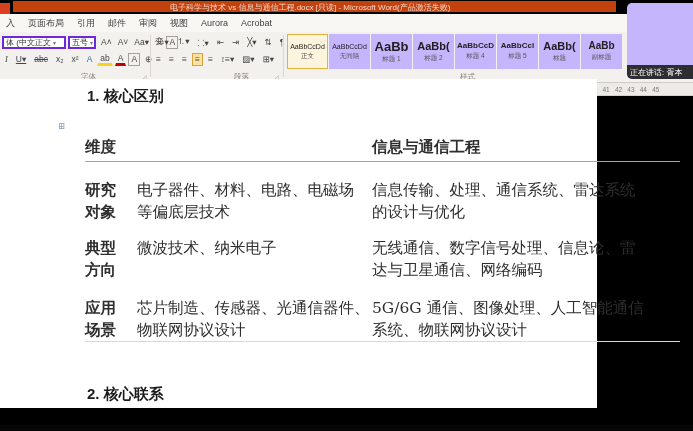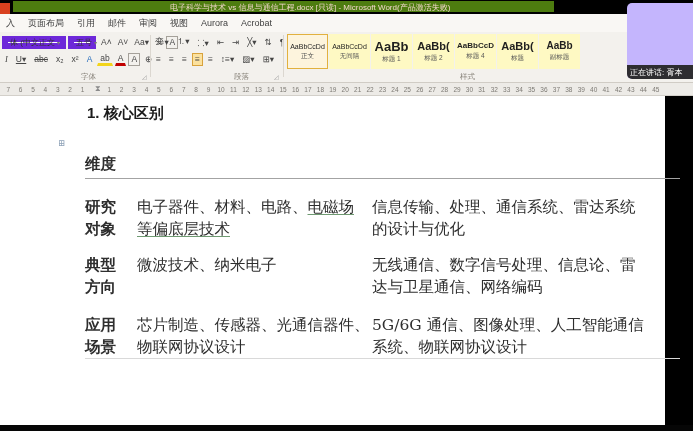--- a/index.html
+++ b/index.html
@@ -1,77 +1,77 @@
 <!DOCTYPE html>
 <html><head>
 <meta charset="utf-8">
 <style>
   *{margin:0;padding:0;box-sizing:border-box}
   html,body{width:693px;height:431px;overflow:hidden}
   body{background:#000;font-family:"Liberation Sans",sans-serif;position:relative}
 
   
   .share-dot{position:absolute;left:0;top:3px;width:10px;height:11px;background:#d8401f}
-  .titlebar{position:absolute;left:13px;top:1px;width:541px;height:11px;background:#4d7c0f}
+  .titlebar{position:absolute;left:13px;top:1px;width:603px;height:11px;background:#c2410c}
   .title-text{position:absolute;left:157px;top:1px;font-size:8px;color:#f3d8cd;white-space:nowrap}
 
   
   .menubar{position:absolute;left:0;top:14px;width:693px;height:18px;background:#f9f7f4;display:flex;align-items:center;gap:13px;padding-left:6px;font-size:9px;color:#3f3f3f}
   .mtab{white-space:nowrap;cursor:default}
 
   
   .ribbon{position:absolute;left:0;top:32px;width:693px;height:51px;background:#f3f1ed;border-bottom:1px solid #d0ccc5}
   .rrow{position:absolute;display:flex;align-items:center;gap:2px;height:14px}
-  .combo{height:13px;border:6px solid #6d28d9;background:#fff;font-size:8px;color:#333;display:flex;align-items:center;padding:0 2px;gap:2px;white-space:nowrap}
+  .combo{height:13px;border:2px solid #6d28d9;background:#fff;font-size:8px;color:#333;display:flex;align-items:center;padding:0 2px;gap:2px;white-space:nowrap}
   .caret{font-size:6px;color:#777}
   .ric{font-size:8.5px;color:#454545;padding:0 2px;height:13px;display:flex;align-items:center;white-space:nowrap;border:1px solid transparent}
   .ric.hl-yellow{border-bottom:3px solid #f3d51c}
   .ric.fc-red{border-bottom:3px solid #c00000}
   .ric.blue{color:#2a6fbd}
   .ric.boxed{border:1px solid #a5a19a}
   .ric.strike{text-decoration:line-through}
   .ric.uline{text-decoration:underline}
   .ric.italic{font-style:italic;font-family:"Liberation Serif",serif}
   .ric.active{background:#fbe19e;border:1px solid #d8a23c}
   .vdiv{position:absolute;top:3px;height:42px;width:1px;background:#dbd7d0}
   .grp-label{position:absolute;top:40px;font-size:7.5px;color:#8a857c}
   .launcher{position:absolute;top:41px;font-size:6px;color:#999}
 
   
   .styles-gallery{position:absolute;left:287px;top:2px;height:35px;display:flex;gap:1px}
-  .style-item{width:41px;background:#fef9c3;display:flex;flex-direction:column;align-items:center;justify-content:center;border:1px solid transparent;cursor:default}
+  .style-item{width:41px;background:#c4b5fd;display:flex;flex-direction:column;align-items:center;justify-content:center;border:1px solid transparent;cursor:default}
   .style-item.selected{border:1px solid #e2b13e;background:#fdf4dd}
   .sample{font-size:7px;color:#1f1f1f;line-height:1;white-space:nowrap;max-width:39px;overflow:hidden}
   .style-item.bold .sample{font-weight:bold}
   .slabel{font-size:6.5px;color:#555;margin-top:2px;white-space:nowrap}
 
   
   .ruler{position:absolute;left:0;top:83px;width:693px;height:13px;background:#edebe7;border-bottom:1px solid #d3d0ca;font-size:6.5px;color:#7d7a74}
   .ruler-left{position:absolute;left:2px;top:3px;display:flex}
   .ruler-left span{width:12.4px;text-align:center}
   .indent-marker{position:absolute;left:95px;top:1px;font-size:8px;color:#8b8b8b}
   .ruler-right{position:absolute;left:103px;top:3px;display:flex}
   .ruler-right span{width:12.43px;text-align:center}
 
   
-  .doc{position:absolute;left:0;top:96px;width:665px;height:329px;background:#fff;color:#2e2e2e;font-family:"DejaVu Serif","Liberation Serif",serif}
+  .doc{position:absolute;left:0;top:79px;width:597px;height:329px;background:#fff;color:#2e2e2e;font-family:"DejaVu Serif","Liberation Serif",serif}
   .h1,.h2{position:absolute;left:87px;font-family:"Liberation Sans",sans-serif;font-weight:bold;font-size:15px;color:#1c1c1c;white-space:nowrap}
   .h1{top:8px}.h2{top:306px}
   .table-handle{position:absolute;left:58px;top:42px;font-size:9px;color:#8fa3b8}
   .th{position:absolute;top:58px;font-weight:bold;font-size:15.5px;white-space:nowrap}
   .th.dim{left:85px}.th.c1h{left:137px}.th.c2h{left:372px}
   .hr1{position:absolute;left:85px;top:82px;width:595px;height:1px;background:#a3a3a3}
   .hr2{position:absolute;left:85px;top:262px;width:595px;height:1px;background:#d9d9d9}
   .trow{position:absolute;left:0;width:693px;font-size:15.5px;line-height:22px}
   .trow .cdim{position:absolute;left:85px;font-weight:bold}
   .trow .c1{position:absolute;left:137px}
   .trow .c2{position:absolute;left:372px}
   .trow div div{white-space:nowrap}
   .r0{top:100px}.r1{top:158px}.r2{top:218px}
-  .u{text-decoration:underline;text-decoration-color:#6f9a72;text-underline-offset:2px}
+  .u{text-decoration-color:#6f9a72;text-underline-offset:2px}
 
   .bottom-bar{position:absolute;left:0;top:425px;width:693px;height:6px;background:#060606}
 
   
   .overlay{position:absolute;left:627px;top:3px;width:66px;height:76px;background:#c4b5fd;border-radius:5px 0 0 5px;overflow:hidden;z-index:10}
   .overlay-label{position:absolute;bottom:0;left:0;right:0;height:14px;background:rgba(38,38,38,.95);color:#fff;font-size:8px;display:flex;align-items:center;padding-left:3px;white-space:nowrap;overflow:hidden}
 </style>
 </head>
 <body>
 
@@ -175,20 +175,24 @@
         <div class="sample" style="font-size: 11px;">AaBb(</div>
         <div class="slabel">标题 2</div>
       </div>
 
 
       <div class="style-item bold">
         <div class="sample" style="font-size: 8px;">AaBbCcD</div>
         <div class="slabel">标题 4</div>
       </div>
 
+      <div class="style-item bold">
+        <div class="sample" style="font-size: 8px;">AaBbCcl</div>
+        <div class="slabel">标题 5</div>
+      </div>
 
       <div class="style-item bold">
         <div class="sample" style="font-size: 11px;">AaBb(</div>
         <div class="slabel">标题</div>
       </div>
 
       <div class="style-item bold">
         <div class="sample" style="font-size: 10px;">AaBb</div>
         <div class="slabel">副标题</div>
       </div>
@@ -261,20 +265,21 @@
       <span>45</span>
   </span>
 </div>
 
 <div class="doc">
   <div class="h1">1. 核心区别</div>
 
   <span class="table-handle">⊞</span>
 
   <span class="th dim">维度</span>
+  <span class="th c2h">信息与通信工程</span>
   <div class="hr1"></div>
 
   <div class="trow r0">
     <div class="cdim">
       <div>研究</div>
       <div>对象</div>
     </div>
     <div class="c1">
       <div><span>电子器件、材料、电路、</span><span class="u">电磁场</span></div>
       <div><span class="u">等偏底层技术</span></div>
@@ -308,15 +313,16 @@
       <div>芯片制造、传感器、光通信器件、</div>
       <div>物联网协议设计</div>
     </div>
     <div class="c2">
       <div>5G/6G 通信、图像处理、人工智能通信</div>
       <div>系统、物联网协议设计</div>
     </div>
   </div>
 
   <div class="hr2"></div>
+  <div class="h2">2. 核心联系</div>
 </div>
 
 <div class="bottom-bar"></div>
 
 </body></html>

